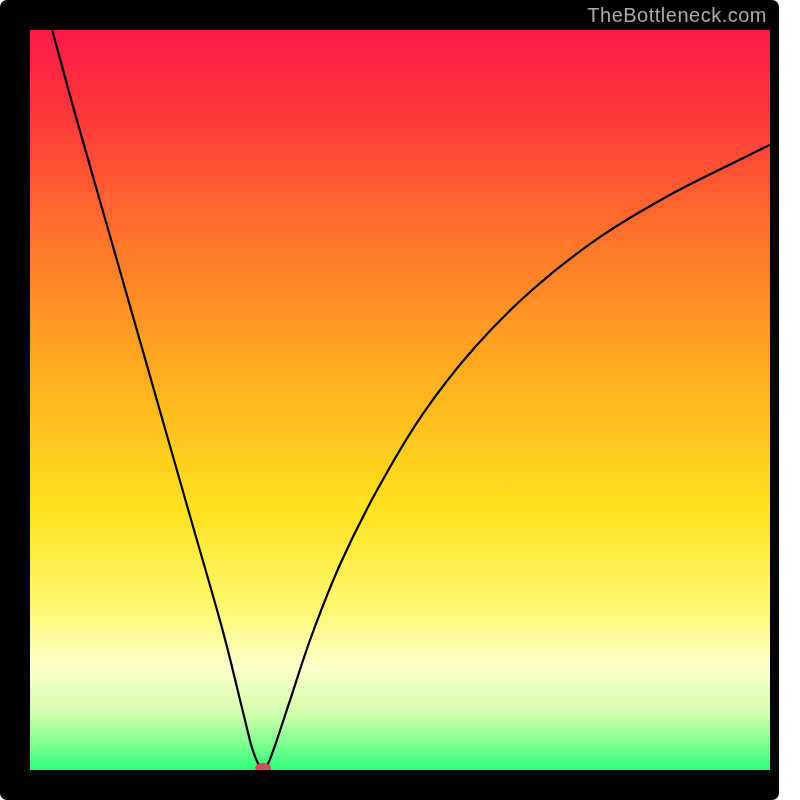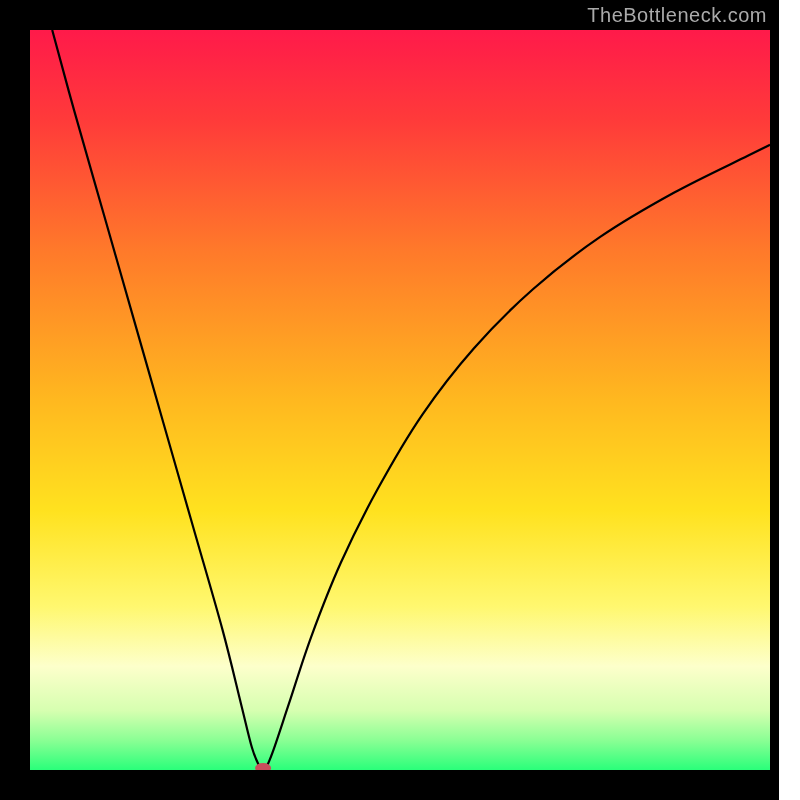--- a/index.html
+++ b/index.html
@@ -1,17 +1,17 @@
 <!DOCTYPE html>
 <html><head>
   <meta charset="utf-8">
   <style>
     * { margin: 0; padding: 0; box-sizing: border-box; }
     body { width: 800px; height: 800px; overflow: hidden; font-family: Arial, sans-serif; }
-    .container { width: 779px; height: 800px; background: #000; position: relative; }
+    .container { width: 779px; height: 800px; background: #000; position: relative; border-radius: 7px; }
     .plot-area { position: absolute; left: 30px; top: 30px; width: 740px; height: 740px; }
     .watermark { position: absolute; top: 4px; right: 12px; color: #aaa; font-size: 20px; font-weight: 500; letter-spacing: 0.5px; z-index: 10; }
     svg { display: block; }
   </style>
 </head>
 <body>
 
 <div class="container">
   <div class="watermark">TheBottleneck.com</div>
   <div class="plot-area">

